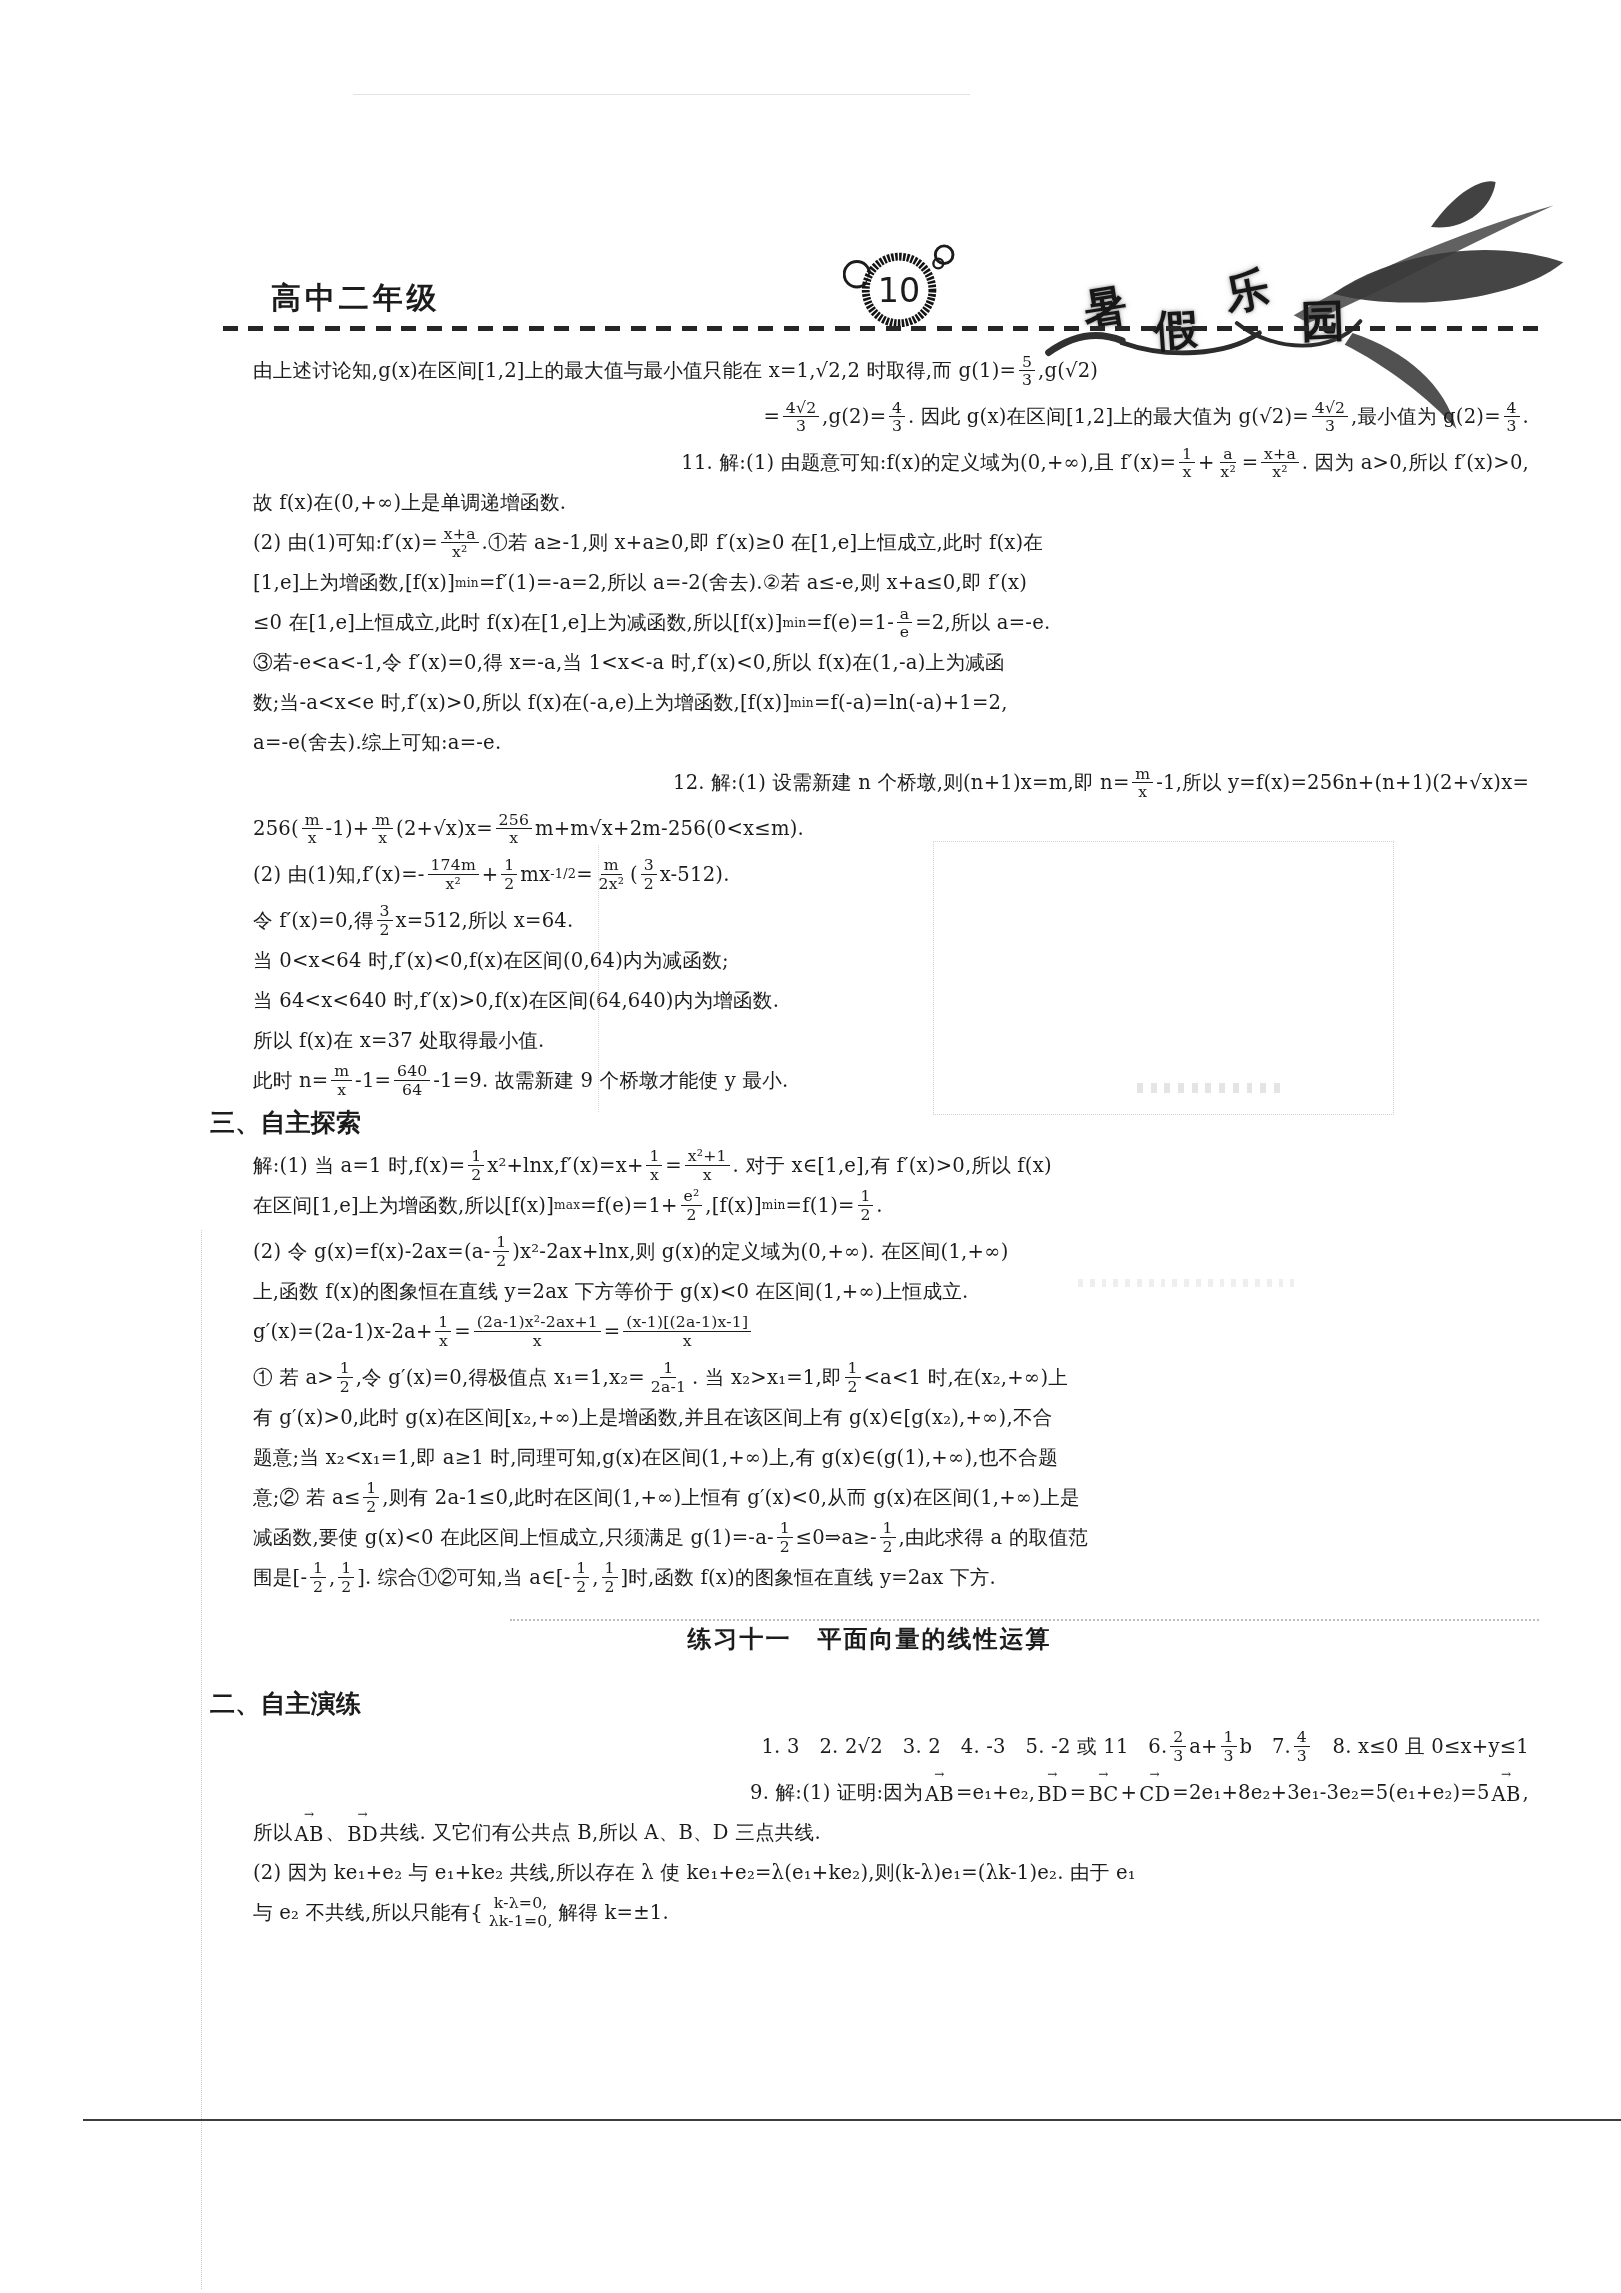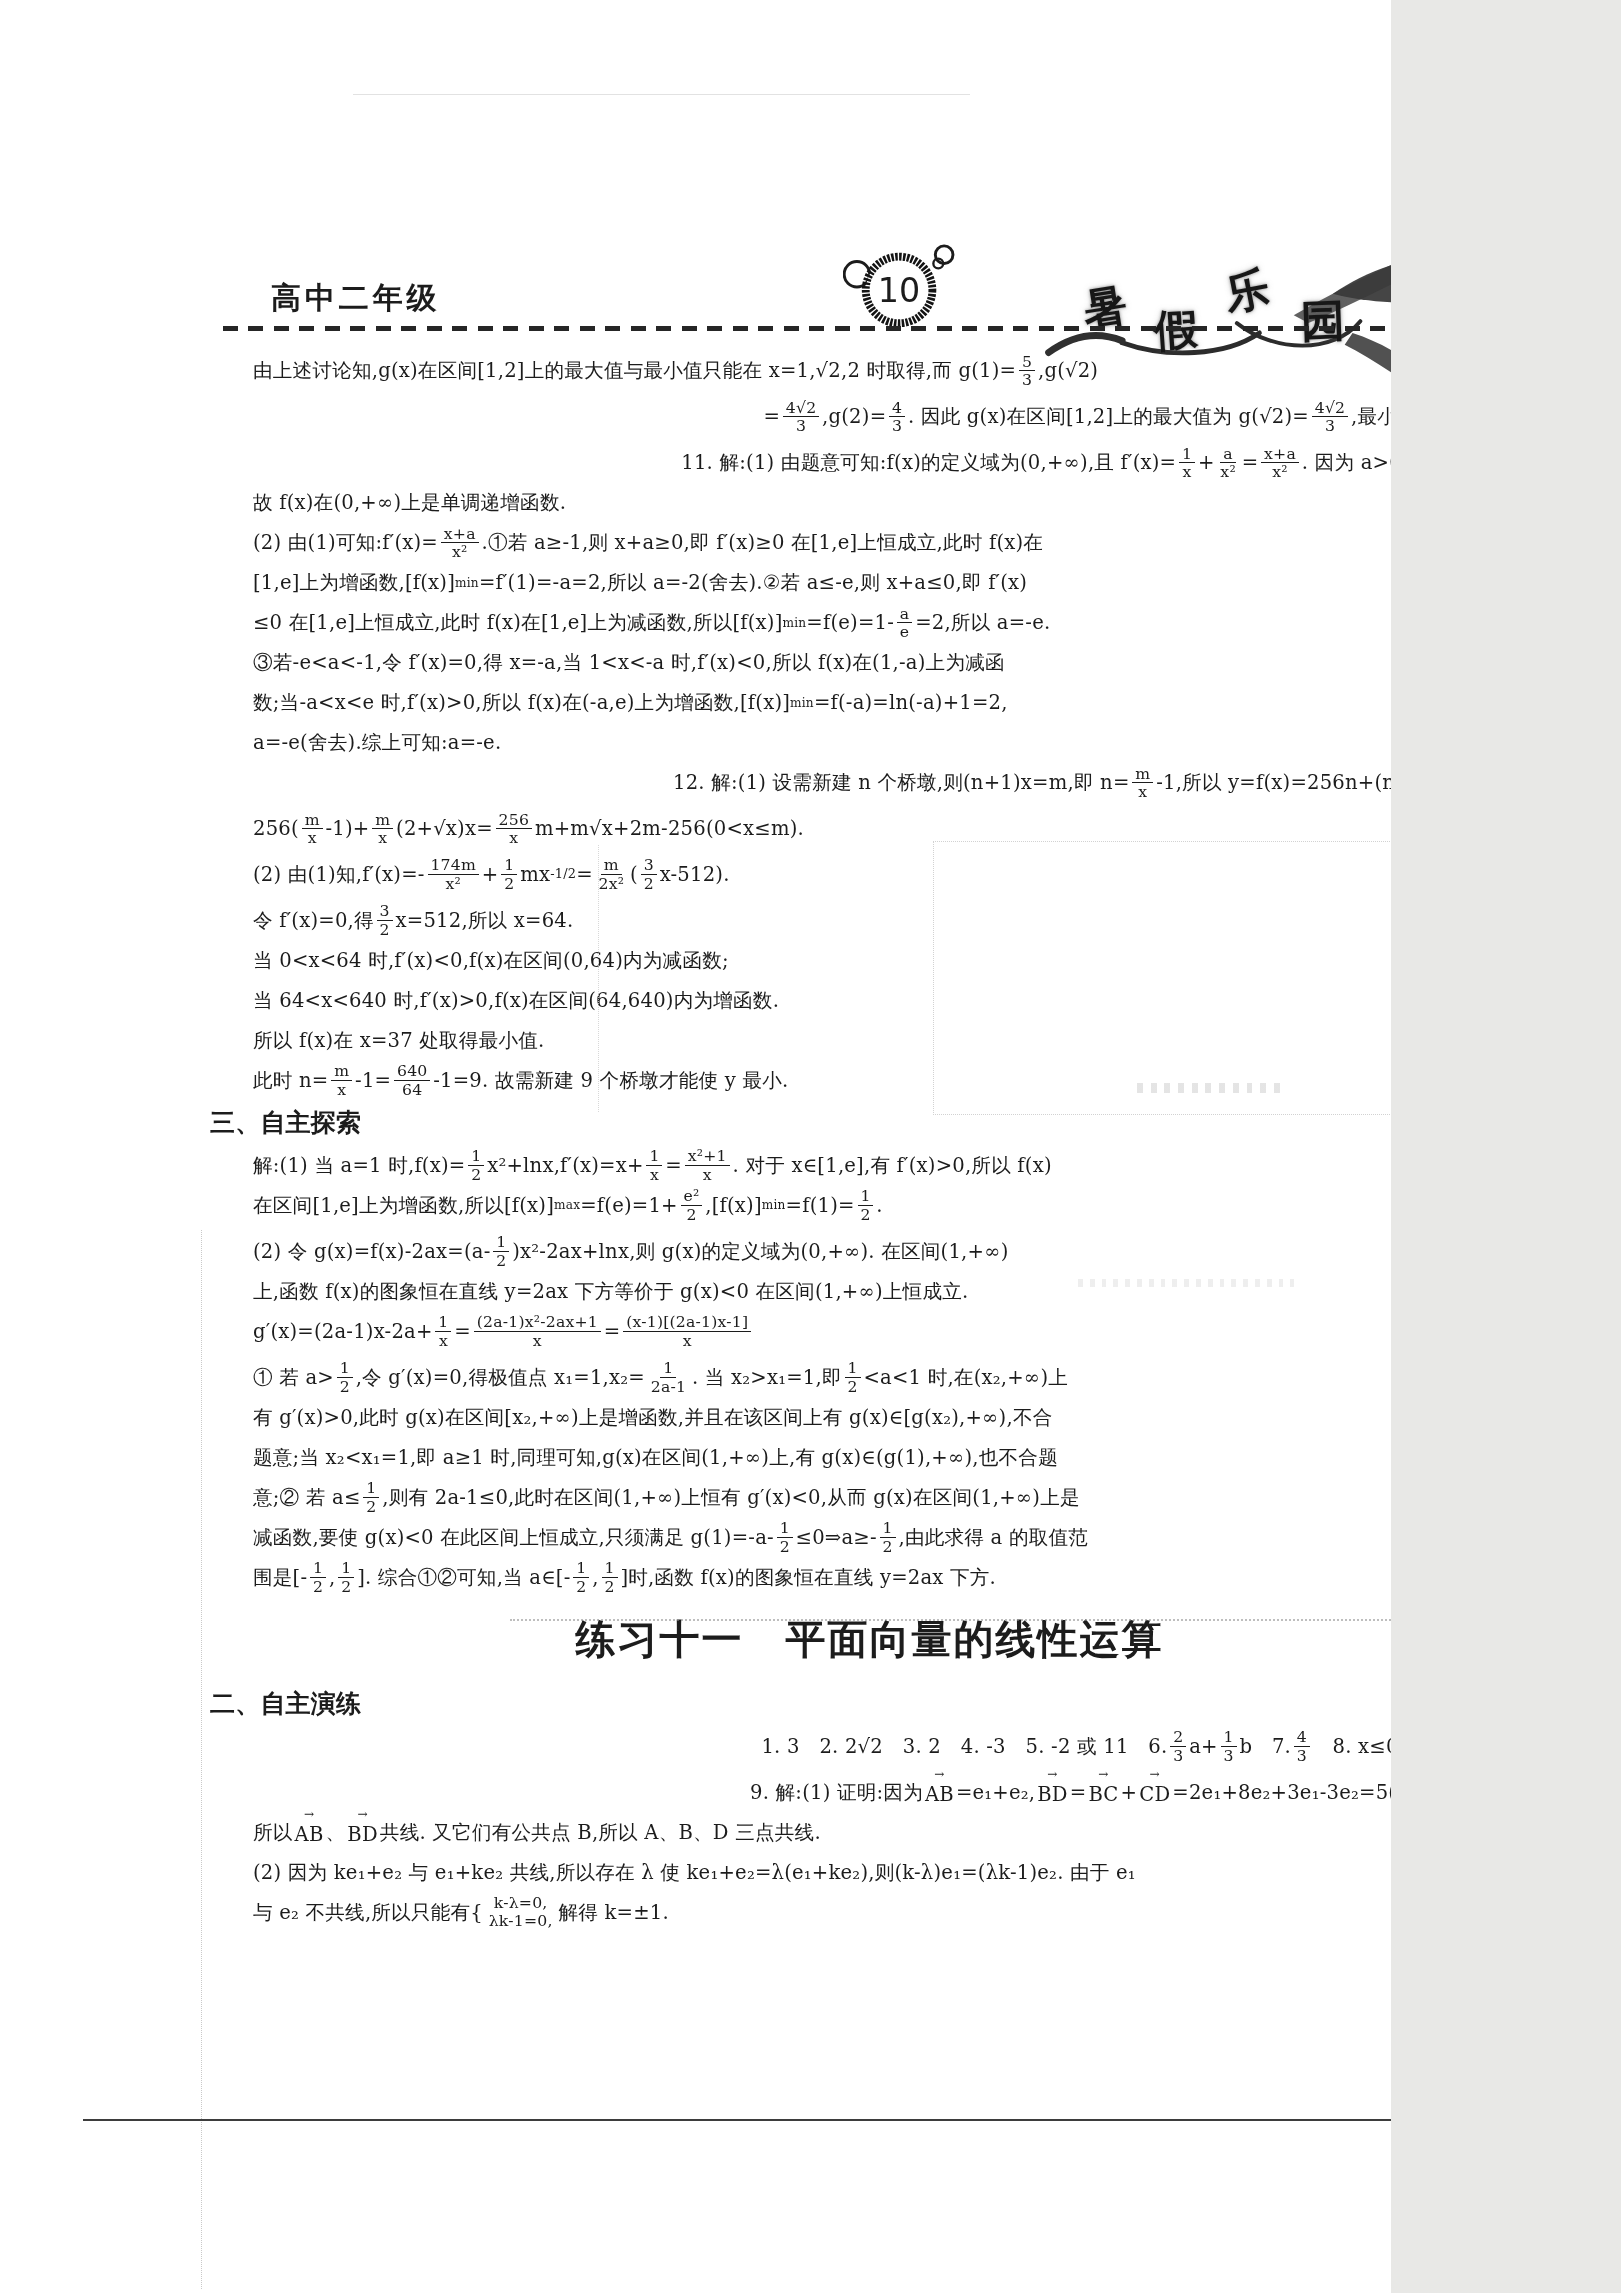--- a/index.html
+++ b/index.html
@@ -1,37 +1,37 @@
 <!DOCTYPE html>
 <html><head>
 <meta charset="utf-8">
 <style>
   html,body{margin:0;padding:0;background:#e8e8e6;}
-  #page{position:relative;width:1391px;height:2294px;background:#ffffff;overflow:hidden;
+  #page{position:relative;width:1621px;height:2294px;background:#ffffff;overflow:hidden;
         font-family:"DejaVu Serif","Liberation Serif",serif;color:#1c1c1c;}
   
   #grade{position:absolute;left:271px;top:278px;font-size:30px;font-weight:bold;letter-spacing:3.9px;}
   #pagenum-badge{position:absolute;left:843px;top:239px;width:118px;height:98px;}
   #banner{position:absolute;left:1029px;top:176px;width:549px;height:255px;}
   .banner-char{position:absolute;font-size:44px;font-weight:bold;color:#171717;
                text-shadow:0 0 2.9px rgba(60,60,60,.55),0 0 6.9px rgba(120,120,120,.35);}
   #bc0{left:54px;top:103px;transform:rotate(-9deg);}
   #bc1{left:125px;top:125px;transform:rotate(-4deg);}
   #bc2{left:196px;top:86px;transform:rotate(-11deg);}
   #bc3{left:272px;top:116px;transform:rotate(-2deg);}
   #dashed-rule{position:absolute;left:223px;top:326px;width:1325px;height:4.9px;
     background:repeating-linear-gradient(90deg,#262626 0 14.7px,transparent 14.7px 25.5px);}
   
   #doc{position:absolute;left:210px;top:345px;width:1319px;}
   .ln{position:relative;display:flex;align-items:center;white-space:nowrap;
       min-height:40px;font-size:19.6px;letter-spacing:0.2px;}
   .ln.n0{padding-left:7.8px;justify-content:flex-end;}
   .ln.n1{padding-left:43px;}
   .ln.sec{padding-left:0;font-weight:bold;font-size:25px;min-height:45px;}
-  .ln.title{justify-content:center;font-weight:bold;font-size:40px;min-height:84px;padding-left:0;
+  .ln.title{justify-content:center;font-weight:bold;font-size:24px;min-height:84px;padding-left:0;
             letter-spacing:2px;}
   .ln.sp{margin-top:5.9px;}
   .frac{display:inline-flex;flex-direction:column;align-items:center;vertical-align:middle;
         margin:0 2.9px;font-size:.80em;line-height:1.12;}
   .frac .fn{border-bottom:1.6px solid #1c1c1c;padding:0 2.9px;}
   .frac.nobar .fn{border-bottom:none;}
   .frac .fd{padding:0 2.9px;}
   sup{font-size:.66em;vertical-align:super;line-height:0;}
   sub{font-size:.62em;vertical-align:sub;line-height:0;}
   .vec{position:relative;display:inline-block;margin:0 2px;padding-top:5.9px;}

